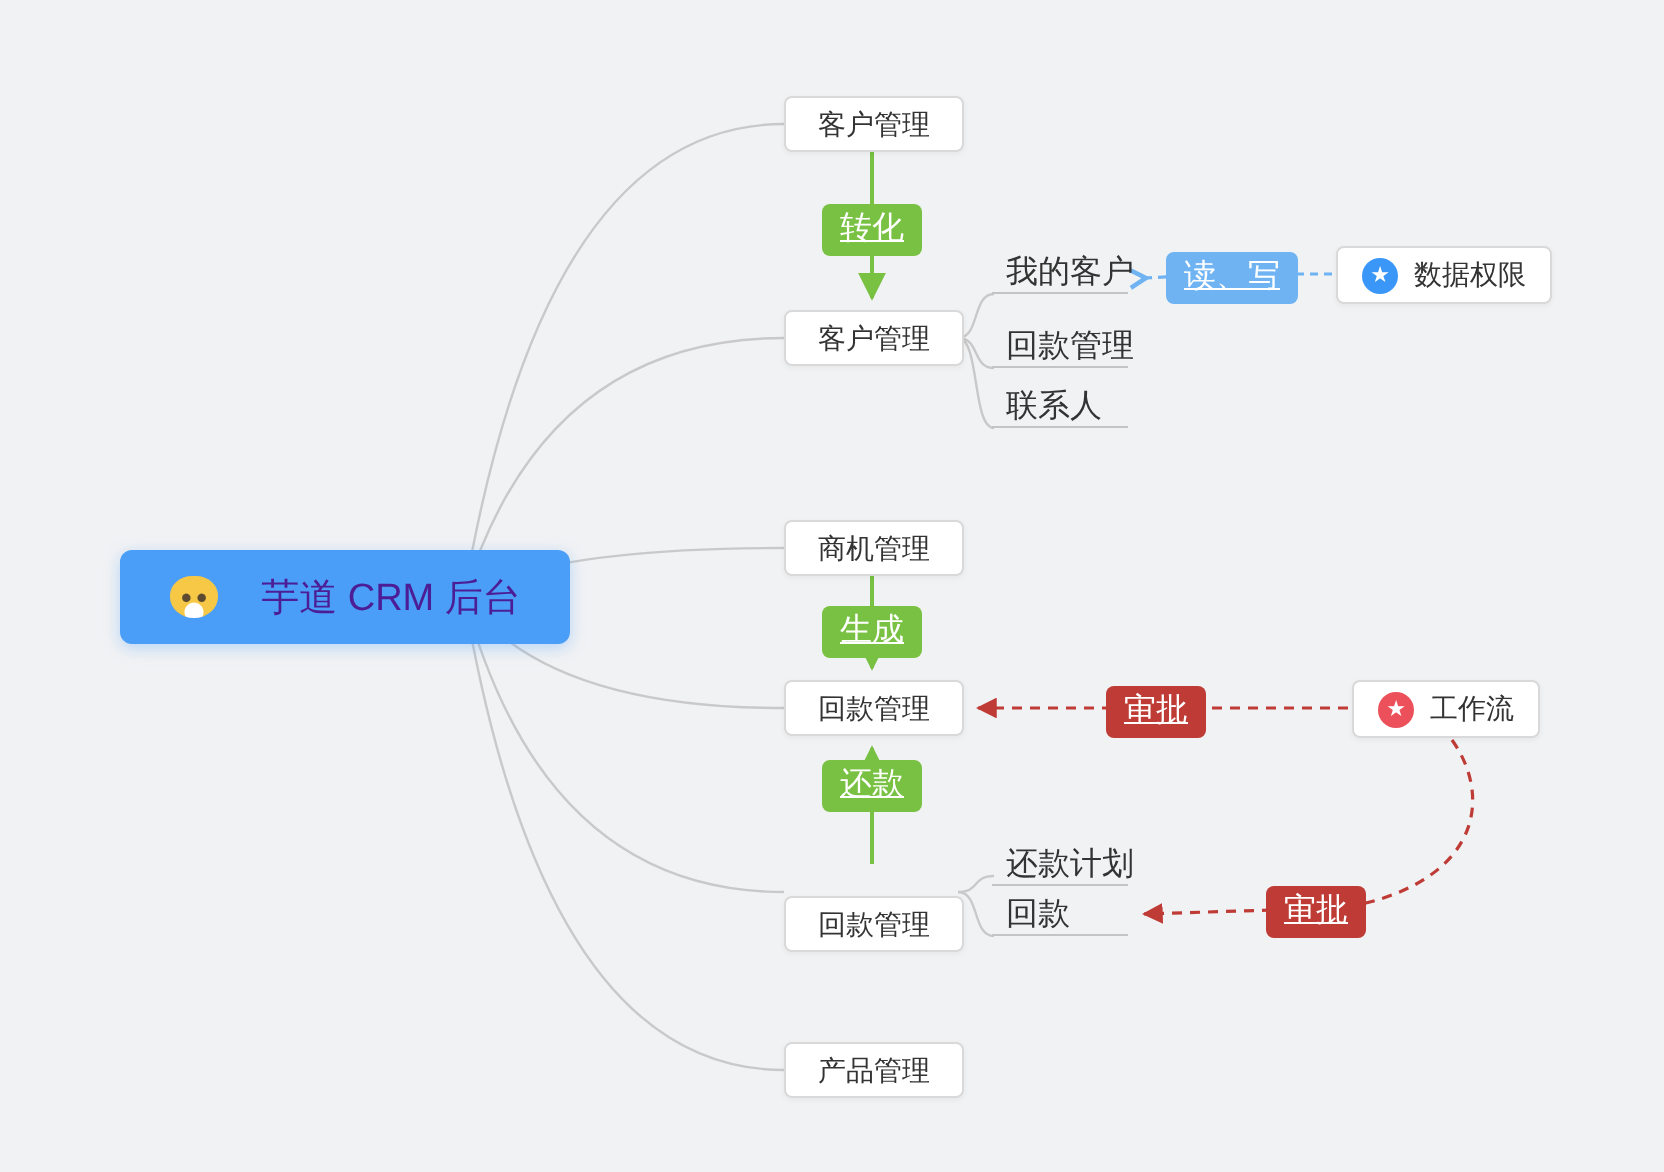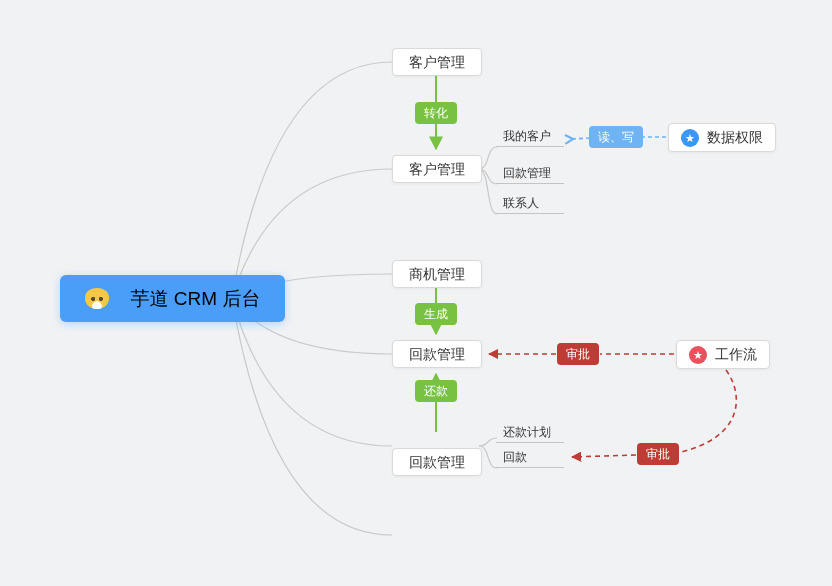--- a/index.html
+++ b/index.html
@@ -17,21 +17,21 @@
   .edge-green{stroke:var(--green);fill:none;stroke-width:2;}
   .edge-blue{stroke:var(--light_blue);fill:none;stroke-width:1.6;stroke-dasharray:4 3;}
   .edge-red{stroke:var(--red);fill:none;stroke-width:1.6;stroke-dasharray:5 4;}
   .mkfill-green{fill:var(--green);}
   .mkfill-red{fill:var(--red);}
   .mkstroke-blue{stroke:var(--light_blue);fill:none;stroke-width:2;}
 
   .root{
     position:absolute;left:60px;top:275px;width:225px;height:47px;
     background:var(--root_blue);border-radius:6px;display:flex;align-items:center;
-    justify-content:center;gap:22px;color:#000000;font-size:19px;font-weight:500;
+    justify-content:center;gap:22px;color:#4c1d95;font-size:19px;font-weight:500;
     box-shadow:0 2px 8px rgba(74,158,248,.35);
   }
   .dog{
     position:relative;width:24px;height:21px;flex:0 0 auto;
     background:
       radial-gradient(circle at 34% 52%, #5b4a2f 1.8px, transparent 2.4px),
       radial-gradient(circle at 66% 52%, #5b4a2f 1.8px, transparent 2.4px),
       radial-gradient(circle at 50% 86%, #ffffff 4.5px, transparent 5px),
       #f7c846;
     border-radius:46% 46% 50% 50%;
@@ -46,29 +46,29 @@
     position:absolute;left:392px;background:#fff;border:1px solid var(--node_border);
     border-radius:4px;height:28px;line-height:26px;padding:0 16px;font-size:14px;
     color:var(--text);box-sizing:border-box;white-space:nowrap;
     box-shadow:0 1px 3px rgba(0,0,0,.05);
   }
   .n-lead{top:48px;} .n-customer{top:155px;} .n-opportunity{top:260px;}
   .n-contract{top:340px;} .n-receivable{top:432px;margin-top:16px;} .n-product{top:521px;}
 
   .leaf{
     position:absolute;left:496px;width:68px;height:20px;line-height:19px;
-    font-size:12px;color:var(--text);border-bottom:1px solid #c4c4c4;
+    font-size:16px;color:var(--text);border-bottom:1px solid #c4c4c4;
     padding-left:7px;white-space:nowrap;box-sizing:border-box;
   }
   .l-my{top:127px;} .l-public{top:164px;} .l-contact{top:194px;}
   .l-plan{top:403px;margin-top:20px;} .l-receipt{top:448px;}
 
   .tag{
-    position:absolute;transform:translateX(-50%);font-size:12px;color:#fff;
-    padding:5px 9px;border-radius:4px;line-height:1;white-space:nowrap;
+    position:absolute;transform:translateX(-50%);font-size:16px;color:#fff;
+    padding:5px 9px;border-radius:4px;line-height:1;white-space:nowrap;text-decoration:underline;
   }
   .tag-green{background:var(--green);}
   .tag-blue{background:var(--light_blue);}
   .tag-red{background:var(--red);}
   .t-convert{left:436px;top:102px;}
   .t-generate{left:436px;top:303px;}
   .t-repay{left:436px;top:380px;}
   .t-readwrite{left:616px;top:126px;}
   .t-approve1{left:578px;top:343px;}
   .t-approve2{left:658px;top:443px;}
@@ -155,20 +155,23 @@
   </div>
   <div class="node n-opportunity">
     <span>商机管理</span>
   </div>
   <div class="node n-contract">
     <span>回款管理</span>
   </div>
   <div class="node n-receivable">
     <span>回款管理</span>
   </div>
+  <div class="node n-product">
+    <span>产品管理</span>
+  </div>
 
   <div class="leaf l-my">我的客户</div>
   <div class="leaf l-public">回款管理</div>
   <div class="leaf l-contact">联系人</div>
   <div class="leaf l-plan">还款计划</div>
   <div class="leaf l-receipt">回款</div>
 
   <div class="tag tag-green t-convert">转化</div>
   <div class="tag tag-green t-generate">生成</div>
   <div class="tag tag-green t-repay">还款</div>

